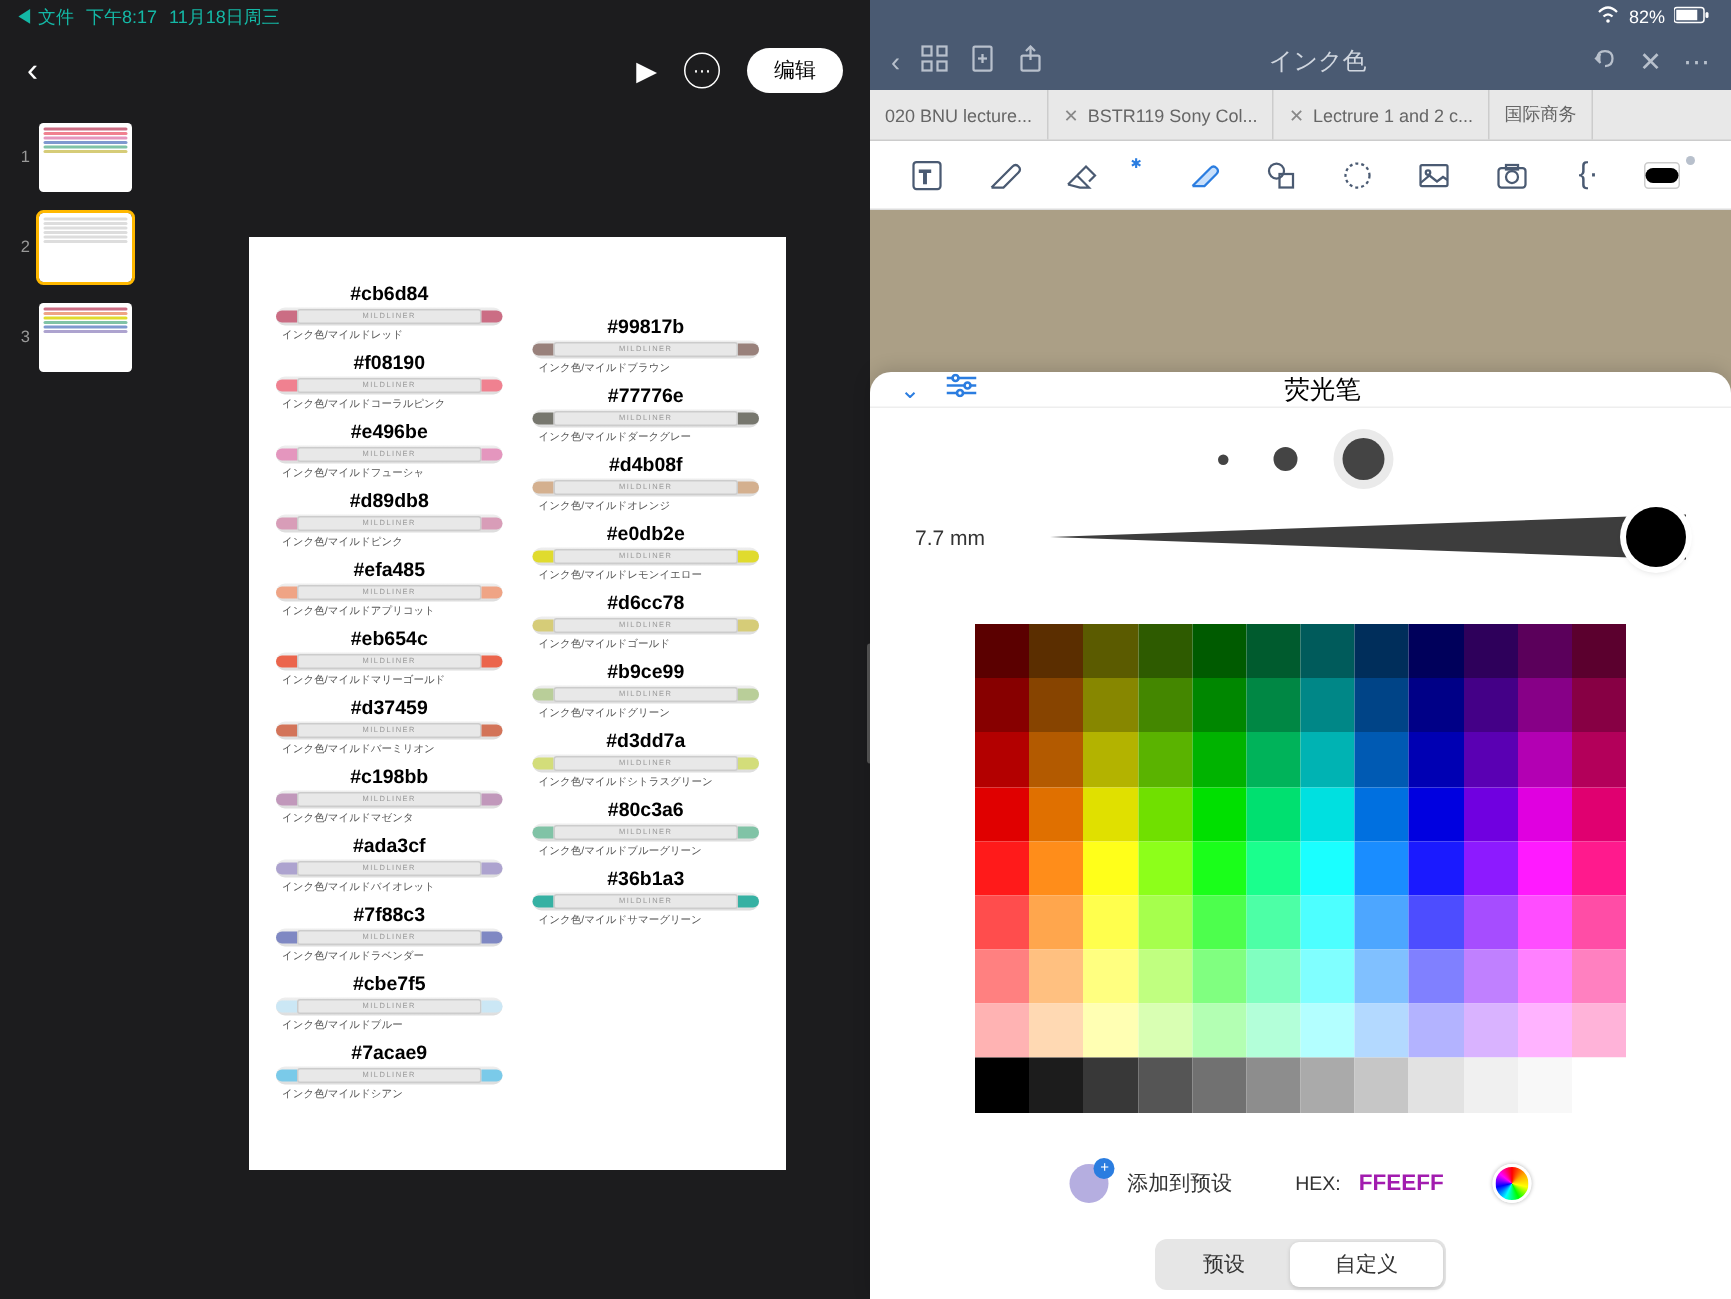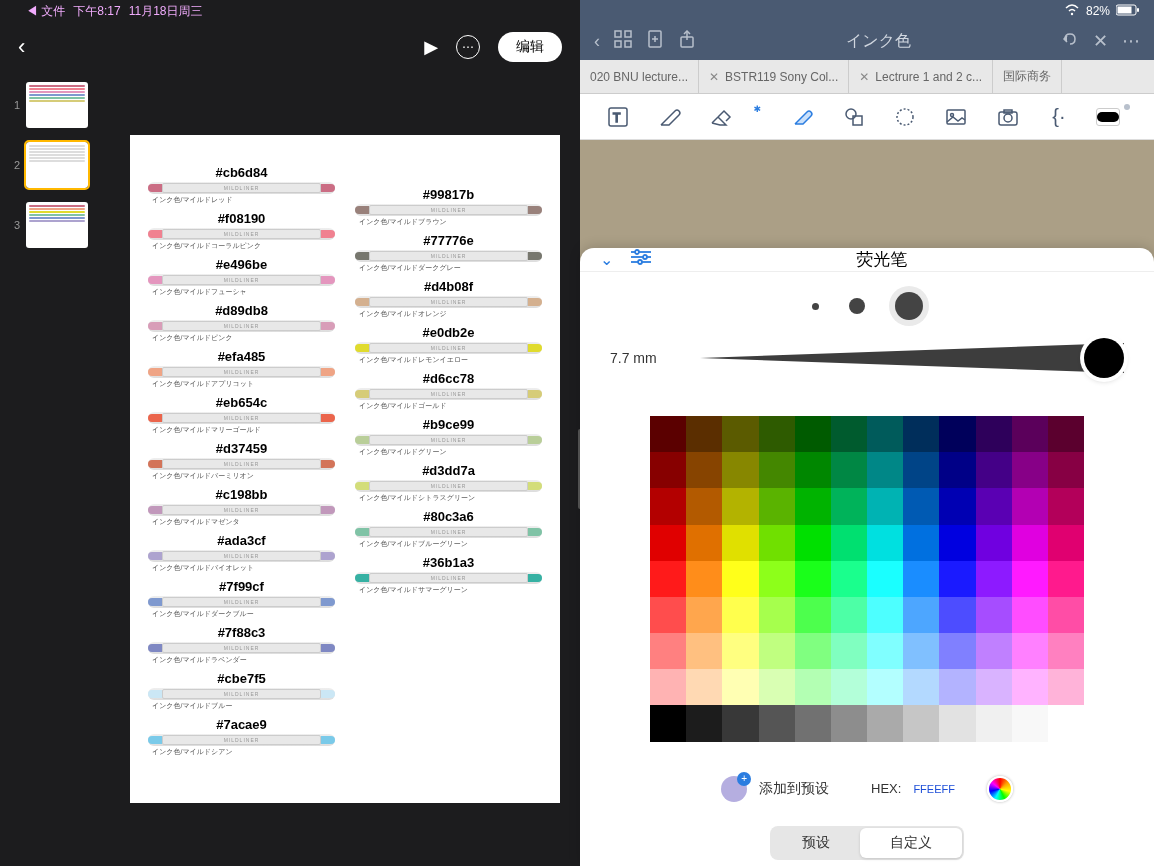--- a/index.html
+++ b/index.html
@@ -1,40 +1,40 @@
 <!DOCTYPE html>
 <html><head>
 <meta charset="utf-8">
 <style>
 * { margin: 0; padding: 0; box-sizing: border-box; font-family: -apple-system, "Helvetica Neue", sans-serif; }
 body { width: 1154px; height: 866px; display: flex; overflow: hidden; background: #000; }
 
 
 .left-pane { width: 580px; height: 866px; background: #1c1c1e; display: flex; flex-direction: column; }
 
-.status-bar-left { height: 22px; display: flex; align-items: center; padding: 0 26px; color: #f0abfc; font-size: 12px; gap: 8px; }
+.status-bar-left { height: 22px; display: flex; align-items: center; padding: 0 10px; color: #14b8a6; font-size: 12px; gap: 8px; }
 
 .toolbar-left { height: 50px; display: flex; align-items: center; padding: 0 18px; gap: 18px; }
 .toolbar-left .back-arrow { color: #fff; font-size: 22px; }
 .toolbar-left .spacer { flex: 1; }
 .toolbar-left .play-btn { color: #fff; font-size: 18px; }
 .toolbar-left .more-btn { color: #fff; font-size: 18px; border: 1.5px solid #fff; border-radius: 50%; width: 24px; height: 24px; display: flex; align-items: center; justify-content: center; font-size: 12px; }
 .toolbar-left .edit-btn { background: #fff; color: #000; border-radius: 16px; padding: 6px 18px; font-size: 14px; font-weight: 500; }
 
 .left-body { flex: 1; display: flex; overflow: hidden; }
 
 .thumbs { width: 110px; padding: 10px 8px; display: flex; flex-direction: column; gap: 14px; }
 .thumb-row { display: flex; align-items: center; gap: 6px; }
 .thumb-row .num { color: #999; font-size: 11px; width: 12px; text-align: right; }
 .thumb { width: 62px; height: 46px; background: #fff; border-radius: 3px; display: flex; flex-direction: column; padding: 3px; gap: 1px; overflow: hidden; }
 .thumb.selected { outline: 2px solid #ffb800; }
 .thumb .line { height: 2px; border-radius: 1px; }
 
 .slide-canvas { flex: 1; display: flex; align-items: center; justify-content: center; padding: 20px; position: relative; }
-.slide { width: 430px; background: #fff; padding: 30px 10px 40px 10px; display: flex; gap: 4px; }
+.slide { width: 358px; background: #fff; padding: 30px 10px 40px 10px; display: flex; gap: 4px; }
 .slide-col { flex: 1; display: flex; flex-direction: column; }
 .pen-row { margin-bottom: 2px; }
 .pen-hex { font-size: 13px; font-weight: 600; color: #000; text-align: center; margin-bottom: 2px; }
 .pen-body { height: 12px; background: linear-gradient(#eee,#ddd); border-radius: 6px; position: relative; margin: 0 8px 1px 8px; display: flex; align-items: center; }
 .pen-tip-l { width: 14px; height: 8px; border-radius: 4px 0 0 4px; }
 .pen-mid { flex: 1; height: 10px; background: #e8e8e8; border: 1px solid #ccc; border-radius: 2px; font-size: 5px; text-align: center; line-height: 8px; color: #999; letter-spacing: 1px; }
 .pen-tip-r { width: 14px; height: 8px; border-radius: 0 4px 4px 0; }
 .pen-label { font-size: 7px; color: #555; margin-left: 12px; margin-bottom: 4px; }
 .scroll-ind { position: absolute; right: -2px; top: 45%; width: 4px; height: 80px; background: #555; border-radius: 2px; }
 
@@ -81,21 +81,21 @@
 
 .color-grid-wrap { padding: 10px 70px 20px 70px; }
 .color-grid { display: grid; grid-template-columns: repeat(12, 1fr); width: 100%; }
 .color-cell { aspect-ratio: 1/1; }
 
 .preset-row { padding: 14px 30px; display: flex; align-items: center; gap: 12px; justify-content: center; }
 .preset-swatch { width: 26px; height: 26px; border-radius: 50%; background: #b5aee0; position: relative; }
 .preset-plus { position: absolute; top: -4px; right: -4px; width: 14px; height: 14px; background: #2b7de0; color: #fff; border-radius: 50%; font-size: 10px; display: flex; align-items: center; justify-content: center; }
 .preset-label { font-size: 14px; color: #333; margin-right: 30px; }
 .hex-label { font-size: 13px; color: #333; }
-.hex-value { font-size: 11px; color: #1d4ed8; }
+.hex-value { font-size: 15px; color: #a21caf; font-weight: bold; }
 .color-wheel { width: 26px; height: 26px; border-radius: 50%; background: conic-gradient(red,orange,yellow,lime,cyan,blue,magenta,red); border: 2px solid #fff; box-shadow: 0 0 3px rgba(0,0,0,0.3); margin-left: 20px; }
 
 .seg-row { padding: 10px 0 20px 0; display: flex; justify-content: center; }
 .seg { display: flex; background: #e6e6e6; border-radius: 8px; padding: 2px; }
 .seg-btn { padding: 6px 30px; font-size: 14px; color: #333; border-radius: 6px; }
 .seg-btn.active { background: #fff; box-shadow: 0 1px 3px rgba(0,0,0,0.15); }
 </style>
 </head>
 <body>
 
@@ -224,29 +224,20 @@
               <div class="pen-label">インク色/マイルドマゼンタ</div>
             </div>
             <div class="pen-row">
               <div class="pen-hex">#ada3cf</div>
               <div class="pen-body">
                 <div class="pen-tip-l" style="background:#ada3cf"></div>
                 <div class="pen-mid">MILDLINER</div>
                 <div class="pen-tip-r" style="background:#ada3cf"></div>
               </div>
               <div class="pen-label">インク色/マイルドバイオレット</div>
-            </div>
-            <div class="pen-row">
-              <div class="pen-hex">#7f99cf</div>
-              <div class="pen-body">
-                <div class="pen-tip-l" style="background:#7f99cf"></div>
-                <div class="pen-mid">MILDLINER</div>
-                <div class="pen-tip-r" style="background:#7f99cf"></div>
-              </div>
-              <div class="pen-label">インク色/マイルドダークブルー</div>
             </div>
             <div class="pen-row">
               <div class="pen-hex">#7f88c3</div>
               <div class="pen-body">
                 <div class="pen-tip-l" style="background:#7f88c3"></div>
                 <div class="pen-mid">MILDLINER</div>
                 <div class="pen-tip-r" style="background:#7f88c3"></div>
               </div>
               <div class="pen-label">インク色/マイルドラベンダー</div>
             </div>

